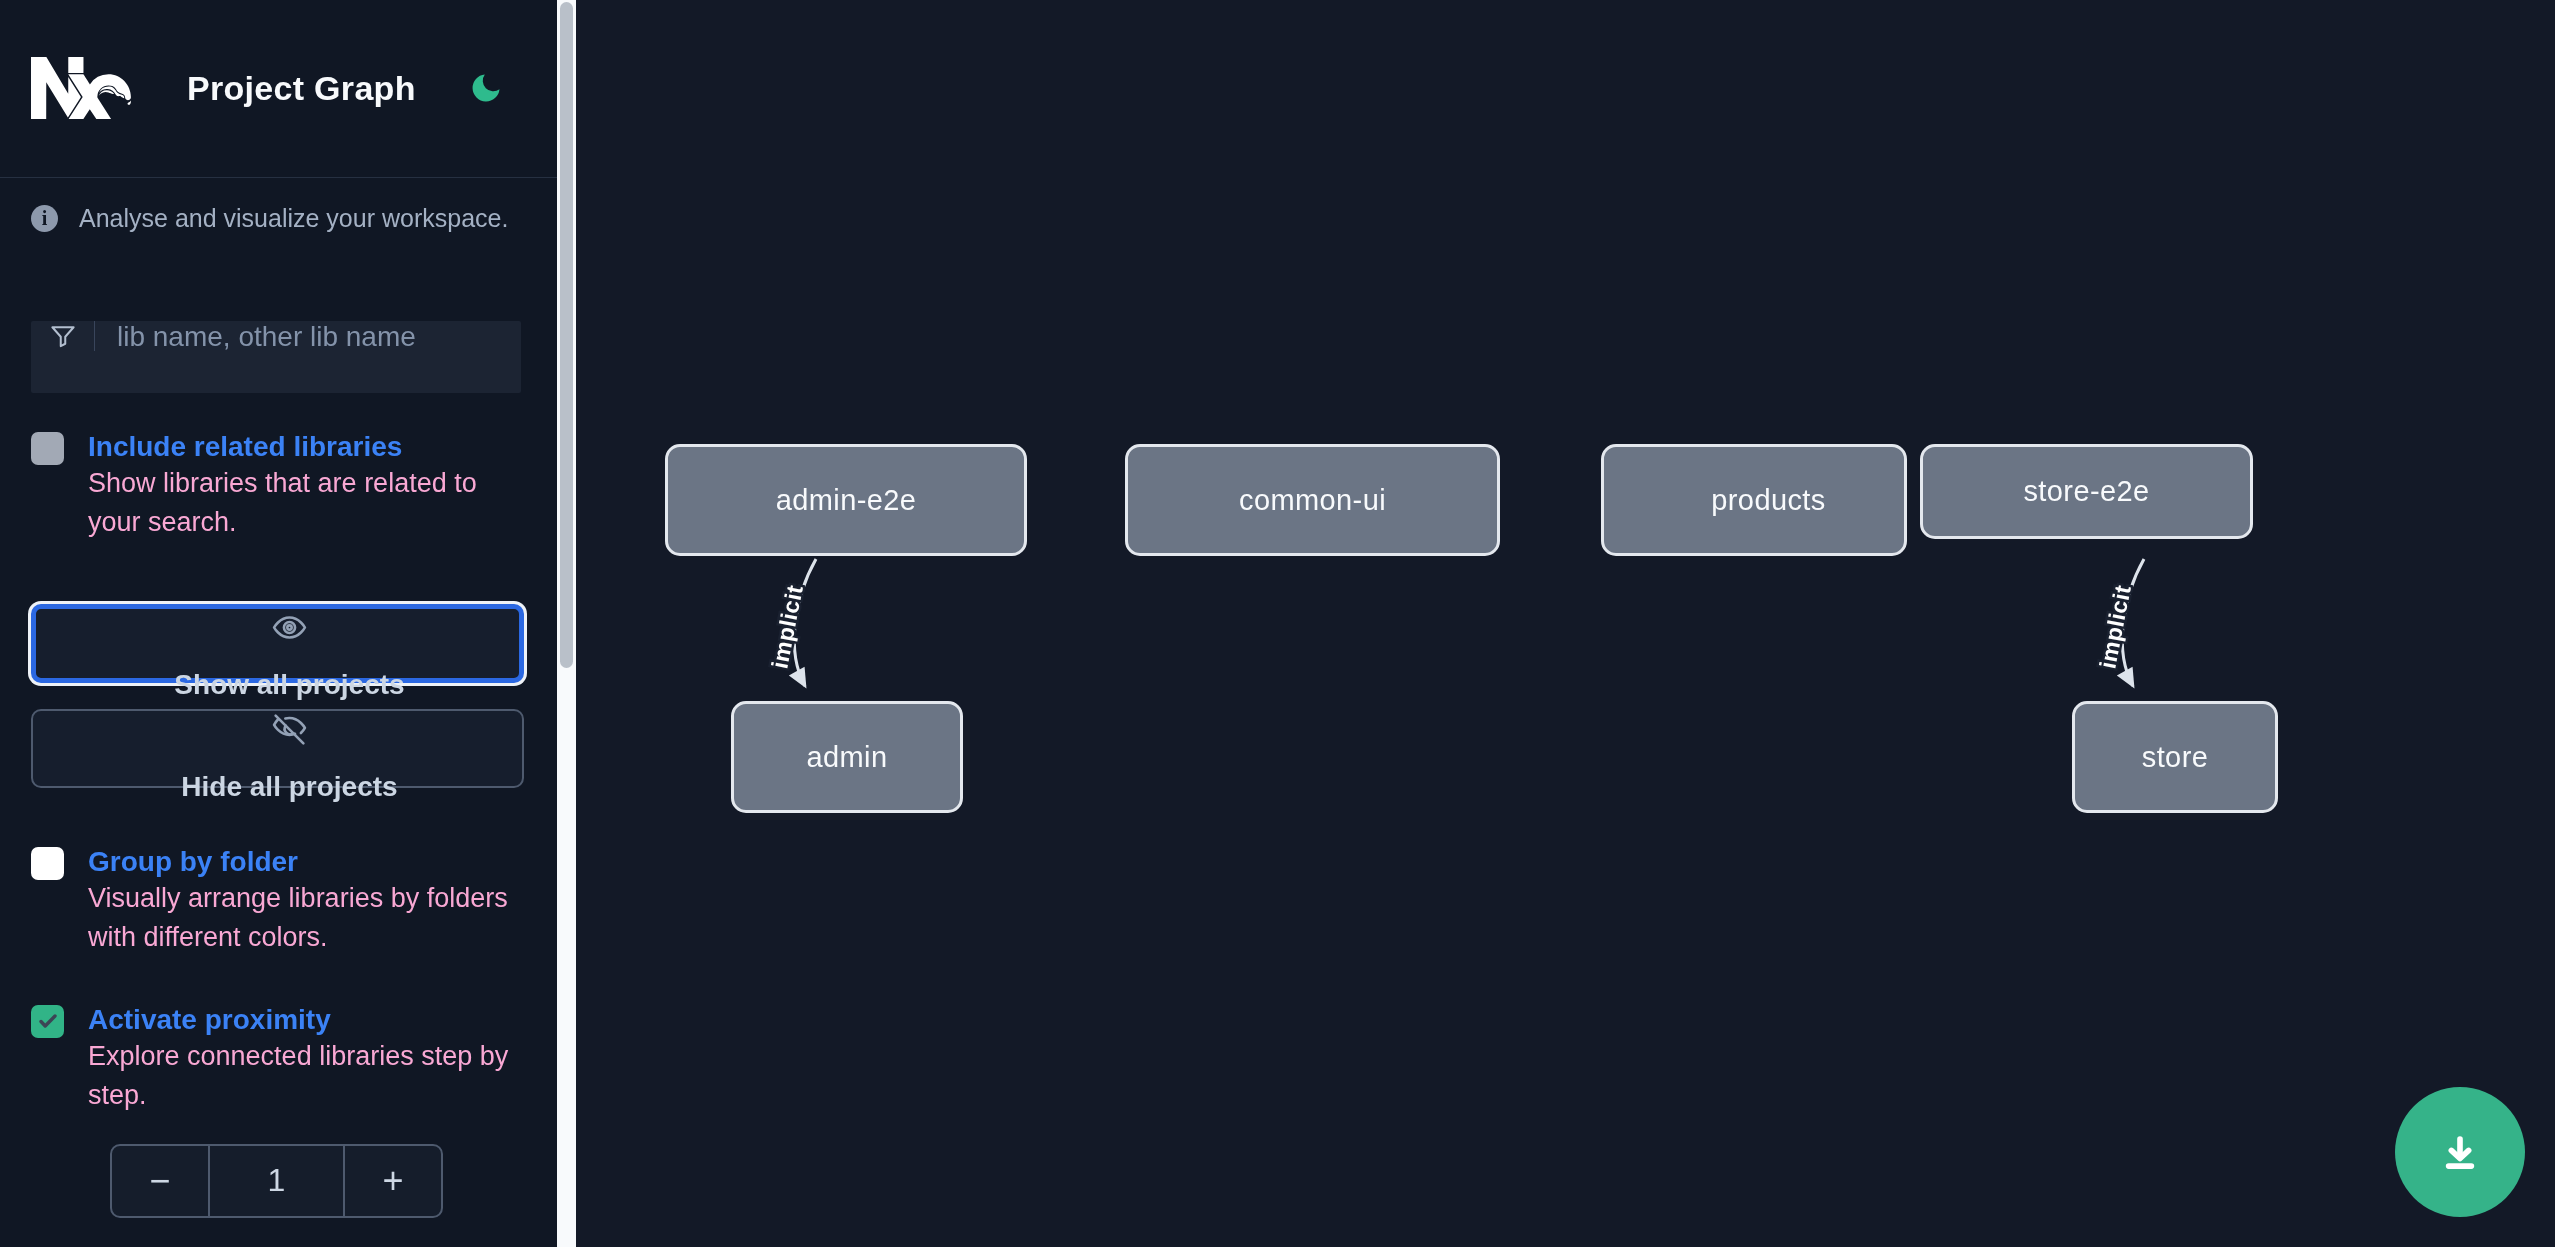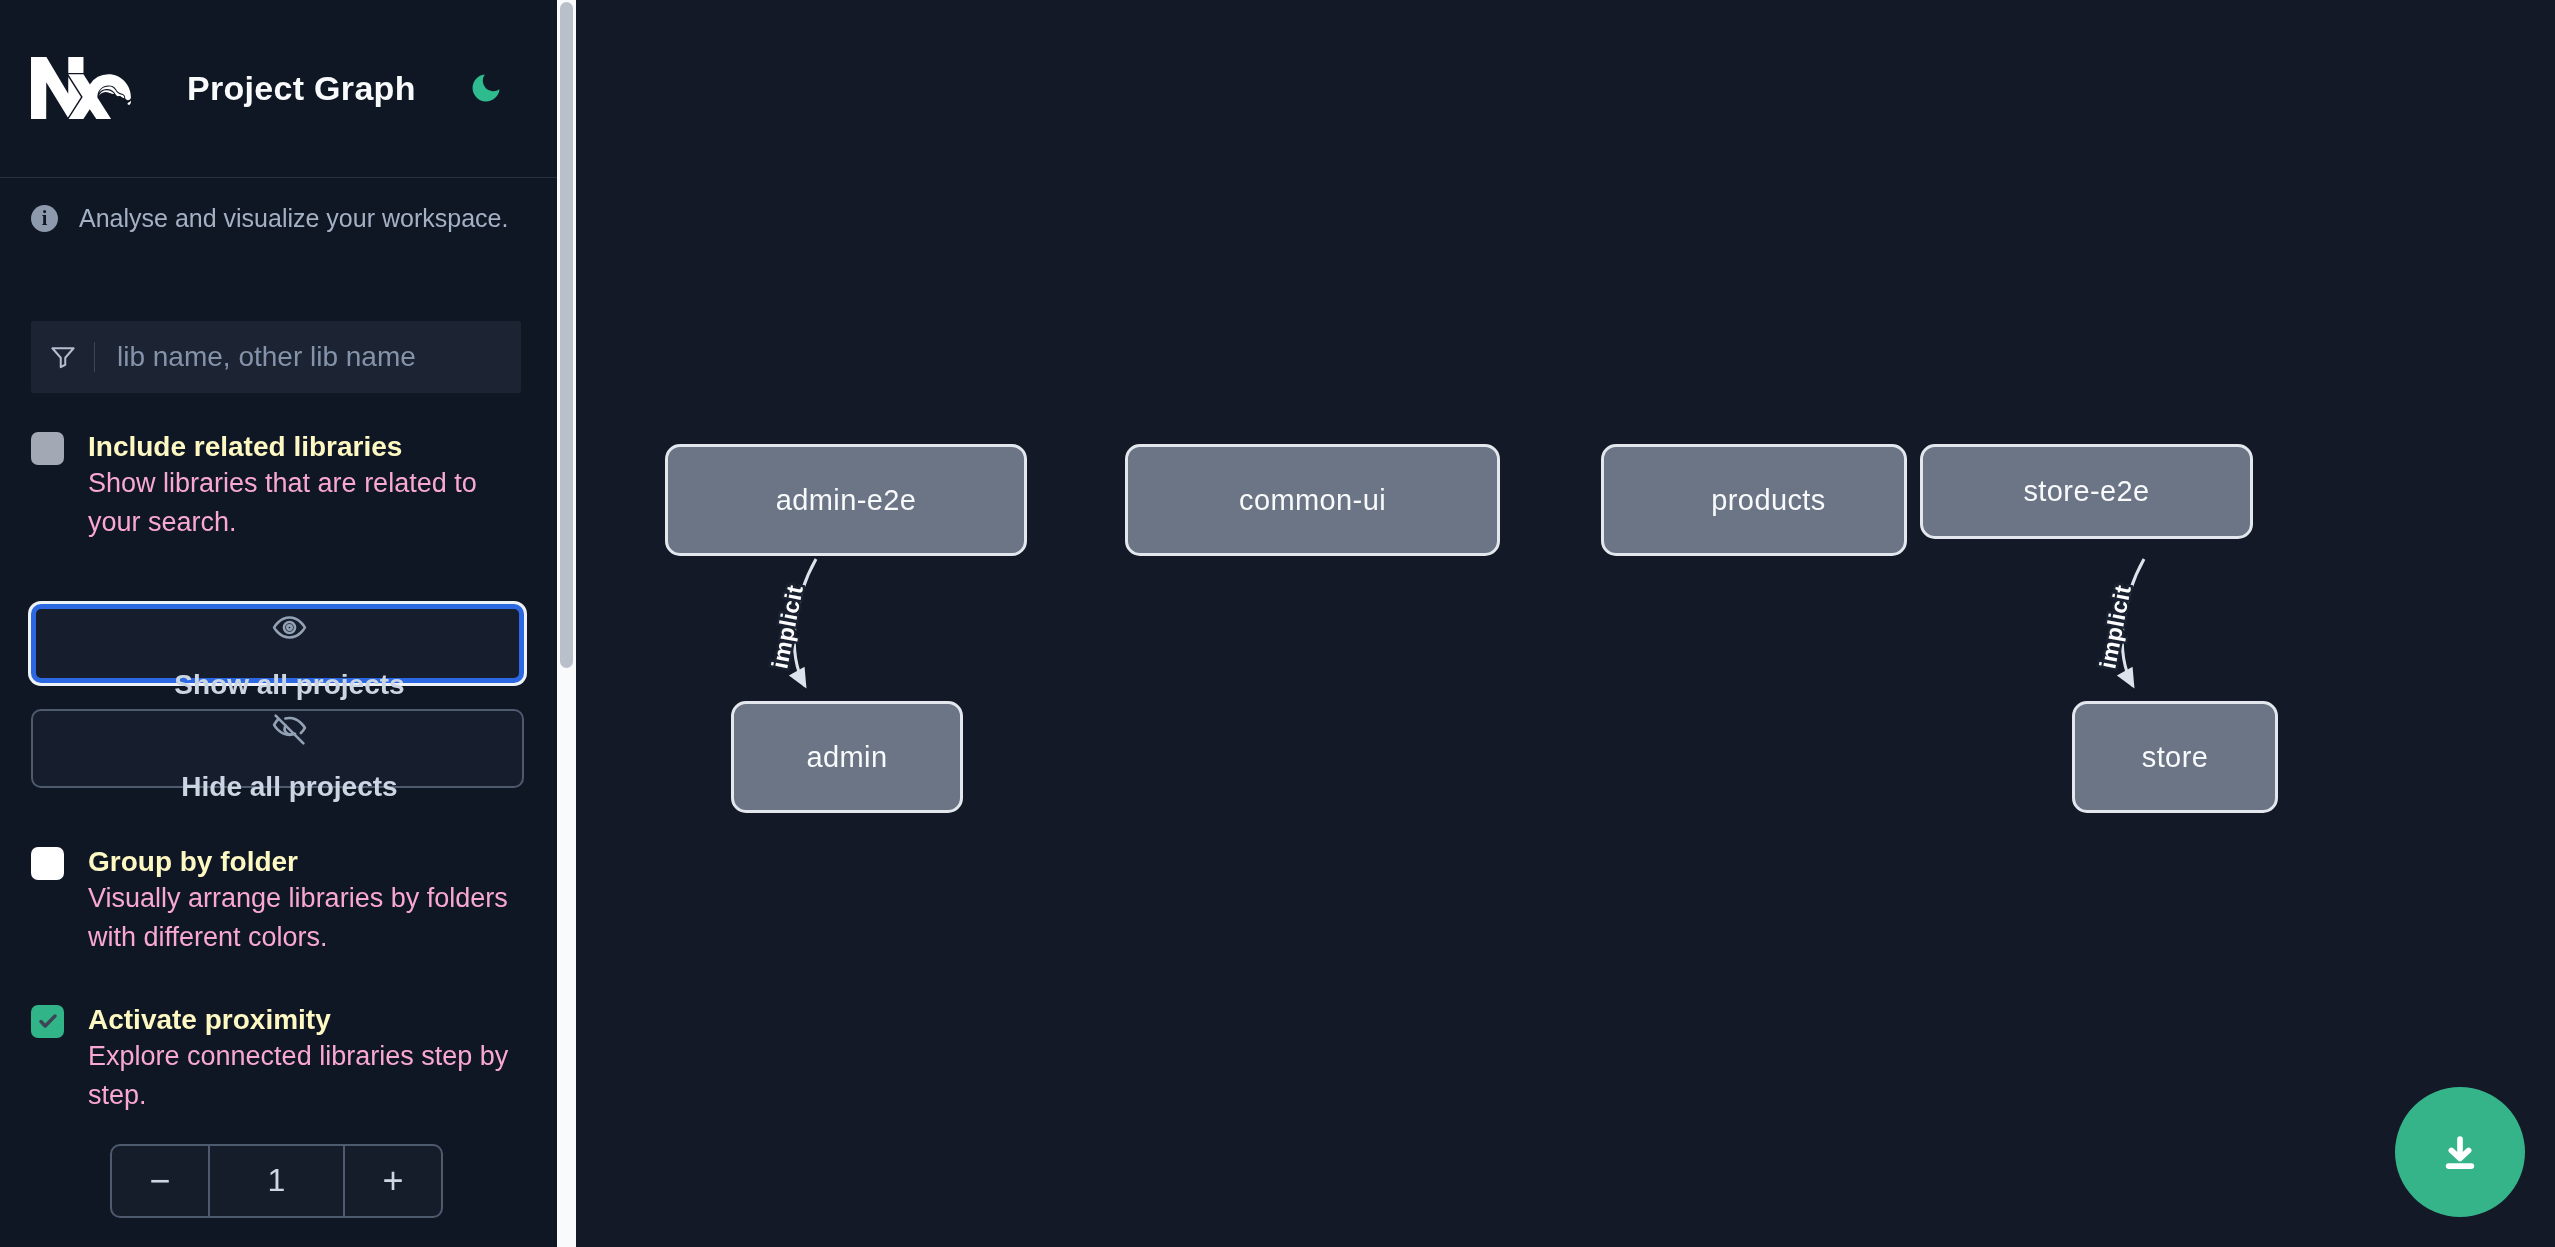--- a/index.html
+++ b/index.html
@@ -32,42 +32,42 @@
   .info-row { margin:27px 31px 0; display:flex; align-items:center; gap:21px; }
   .info-icon {
     width:27px; height:27px; border-radius:50%; background:#8d99ac; color:#101724;
     display:flex; align-items:center; justify-content:center;
     font-size:20px; font-weight:700; font-family:"Liberation Serif", serif; flex:none;
   }
   .info-text { font-size:25px; color:#a4b1c4; }
 
   .search-box {
     margin:88px 31px 0; width:490px; height:72px; background:#1c2433;
-    border-radius:2px; display:flex; align-items:center; overflow:hidden;
+    border-radius:2px; display:flex; align-items:flex-start; overflow:hidden;
   }
   .search-funnel {
     width:64px; display:flex; align-items:center; justify-content:center;
     border-right:1px solid #39455b;
   }
   .search-funnel svg { width:30px; height:30px; stroke:#b3bfd0; fill:none; stroke-width:1.6; stroke-linejoin:round; }
   .search-input {
     flex:1; background:transparent; border:none; outline:none;
     color:#dbe3ef; font-size:28px; padding:0 22px; font-family:"Liberation Sans", sans-serif;
   }
   .search-input::placeholder { color:#8493aa; opacity:1; }
 
   .option-block { margin:36px 31px 0; display:flex; gap:24px; }
   .checkbox { width:33px; height:33px; border-radius:7px; margin-top:3px; flex:none; cursor:pointer;
     display:flex; align-items:center; justify-content:center; }
   .checkbox.cb-gray  { background:#a2a9b5; }
   .checkbox.cb-white { background:#ffffff; }
   .checkbox.cb-checked { background:#31b487; }
   .checkbox svg { width:24px; height:24px; stroke:#3c4555; stroke-width:3.4; fill:none; stroke-linecap:round; stroke-linejoin:round; }
   .option-text { width:440px; }
-  .option-label { font-size:28px; font-weight:700; color:#fef9c3; line-height:1.25; }
+  .option-label { font-size:28px; font-weight:700; color:#3b82f6; line-height:1.25; }
   .option-desc  { font-size:27px; color:#f9a8d4; line-height:1.45; }
 
   .action-button {
     margin:0 31px; width:493px; height:79px; border-radius:10px; background:#161e2d;
     display:flex; align-items:center; gap:23px; padding-left:24px;
     font-size:28px; font-weight:700; color:#ccd6e3; cursor:pointer;flex-direction:column;
   }
   .action-button svg { width:37px; height:37px; stroke:#93a1b5; fill:none; stroke-width:1.7;
     stroke-linecap:round; stroke-linejoin:round; flex:none; }
   .btn-show { margin-top:62px; border:5px solid #2b68e2; box-shadow:0 0 0 3px #eef2f7; }

